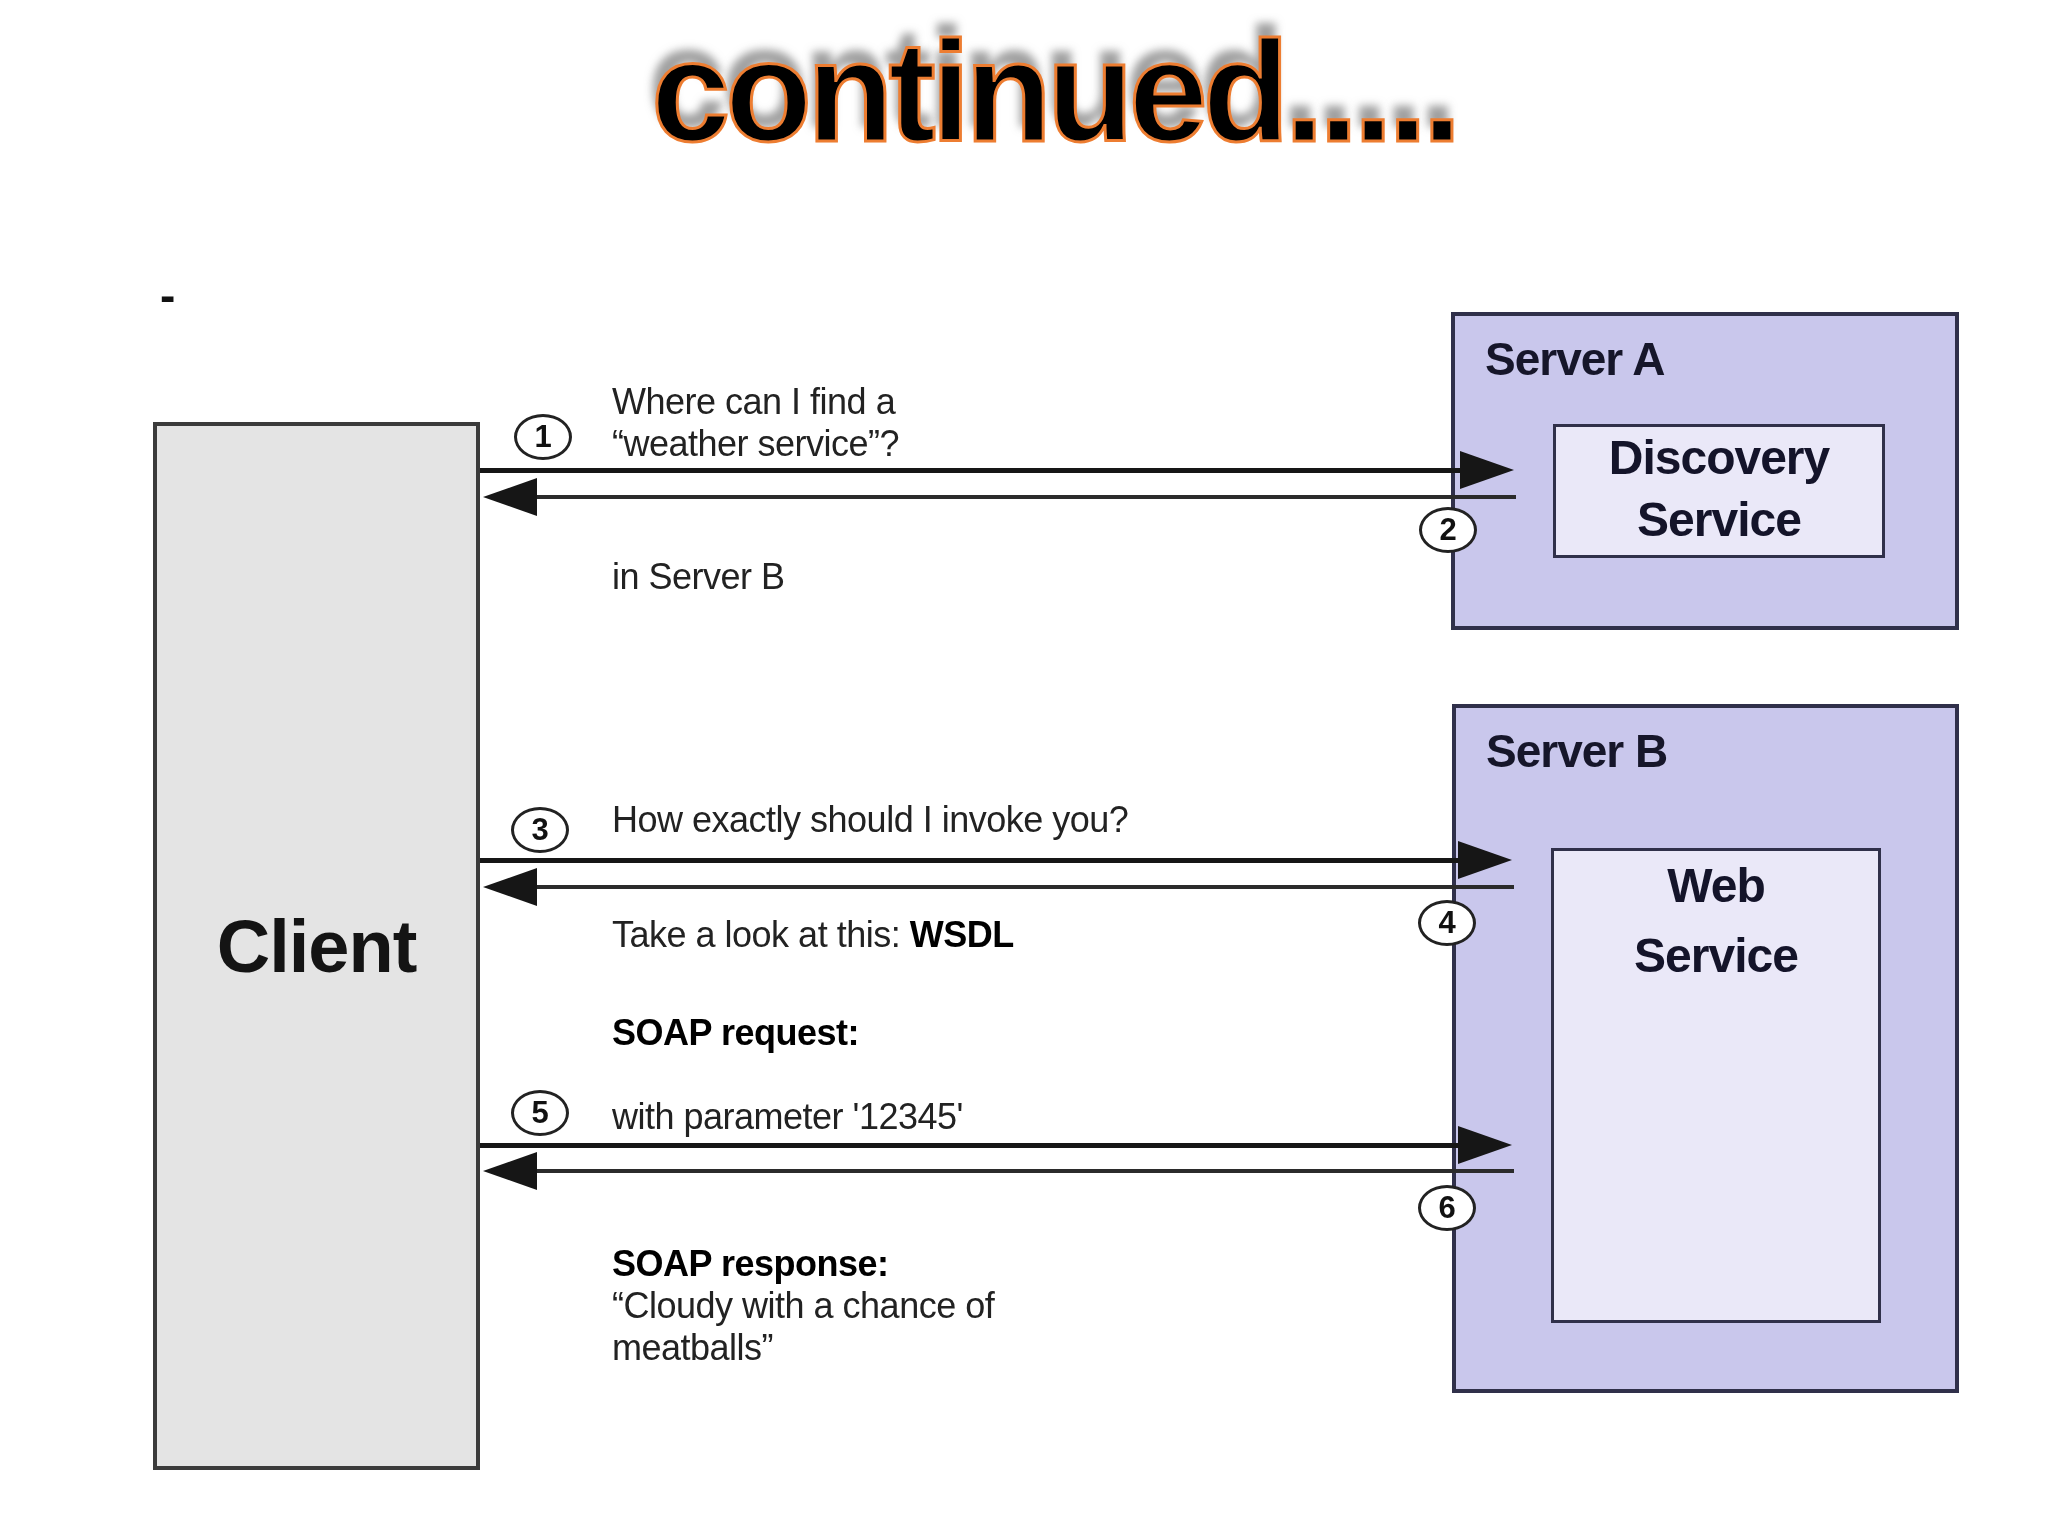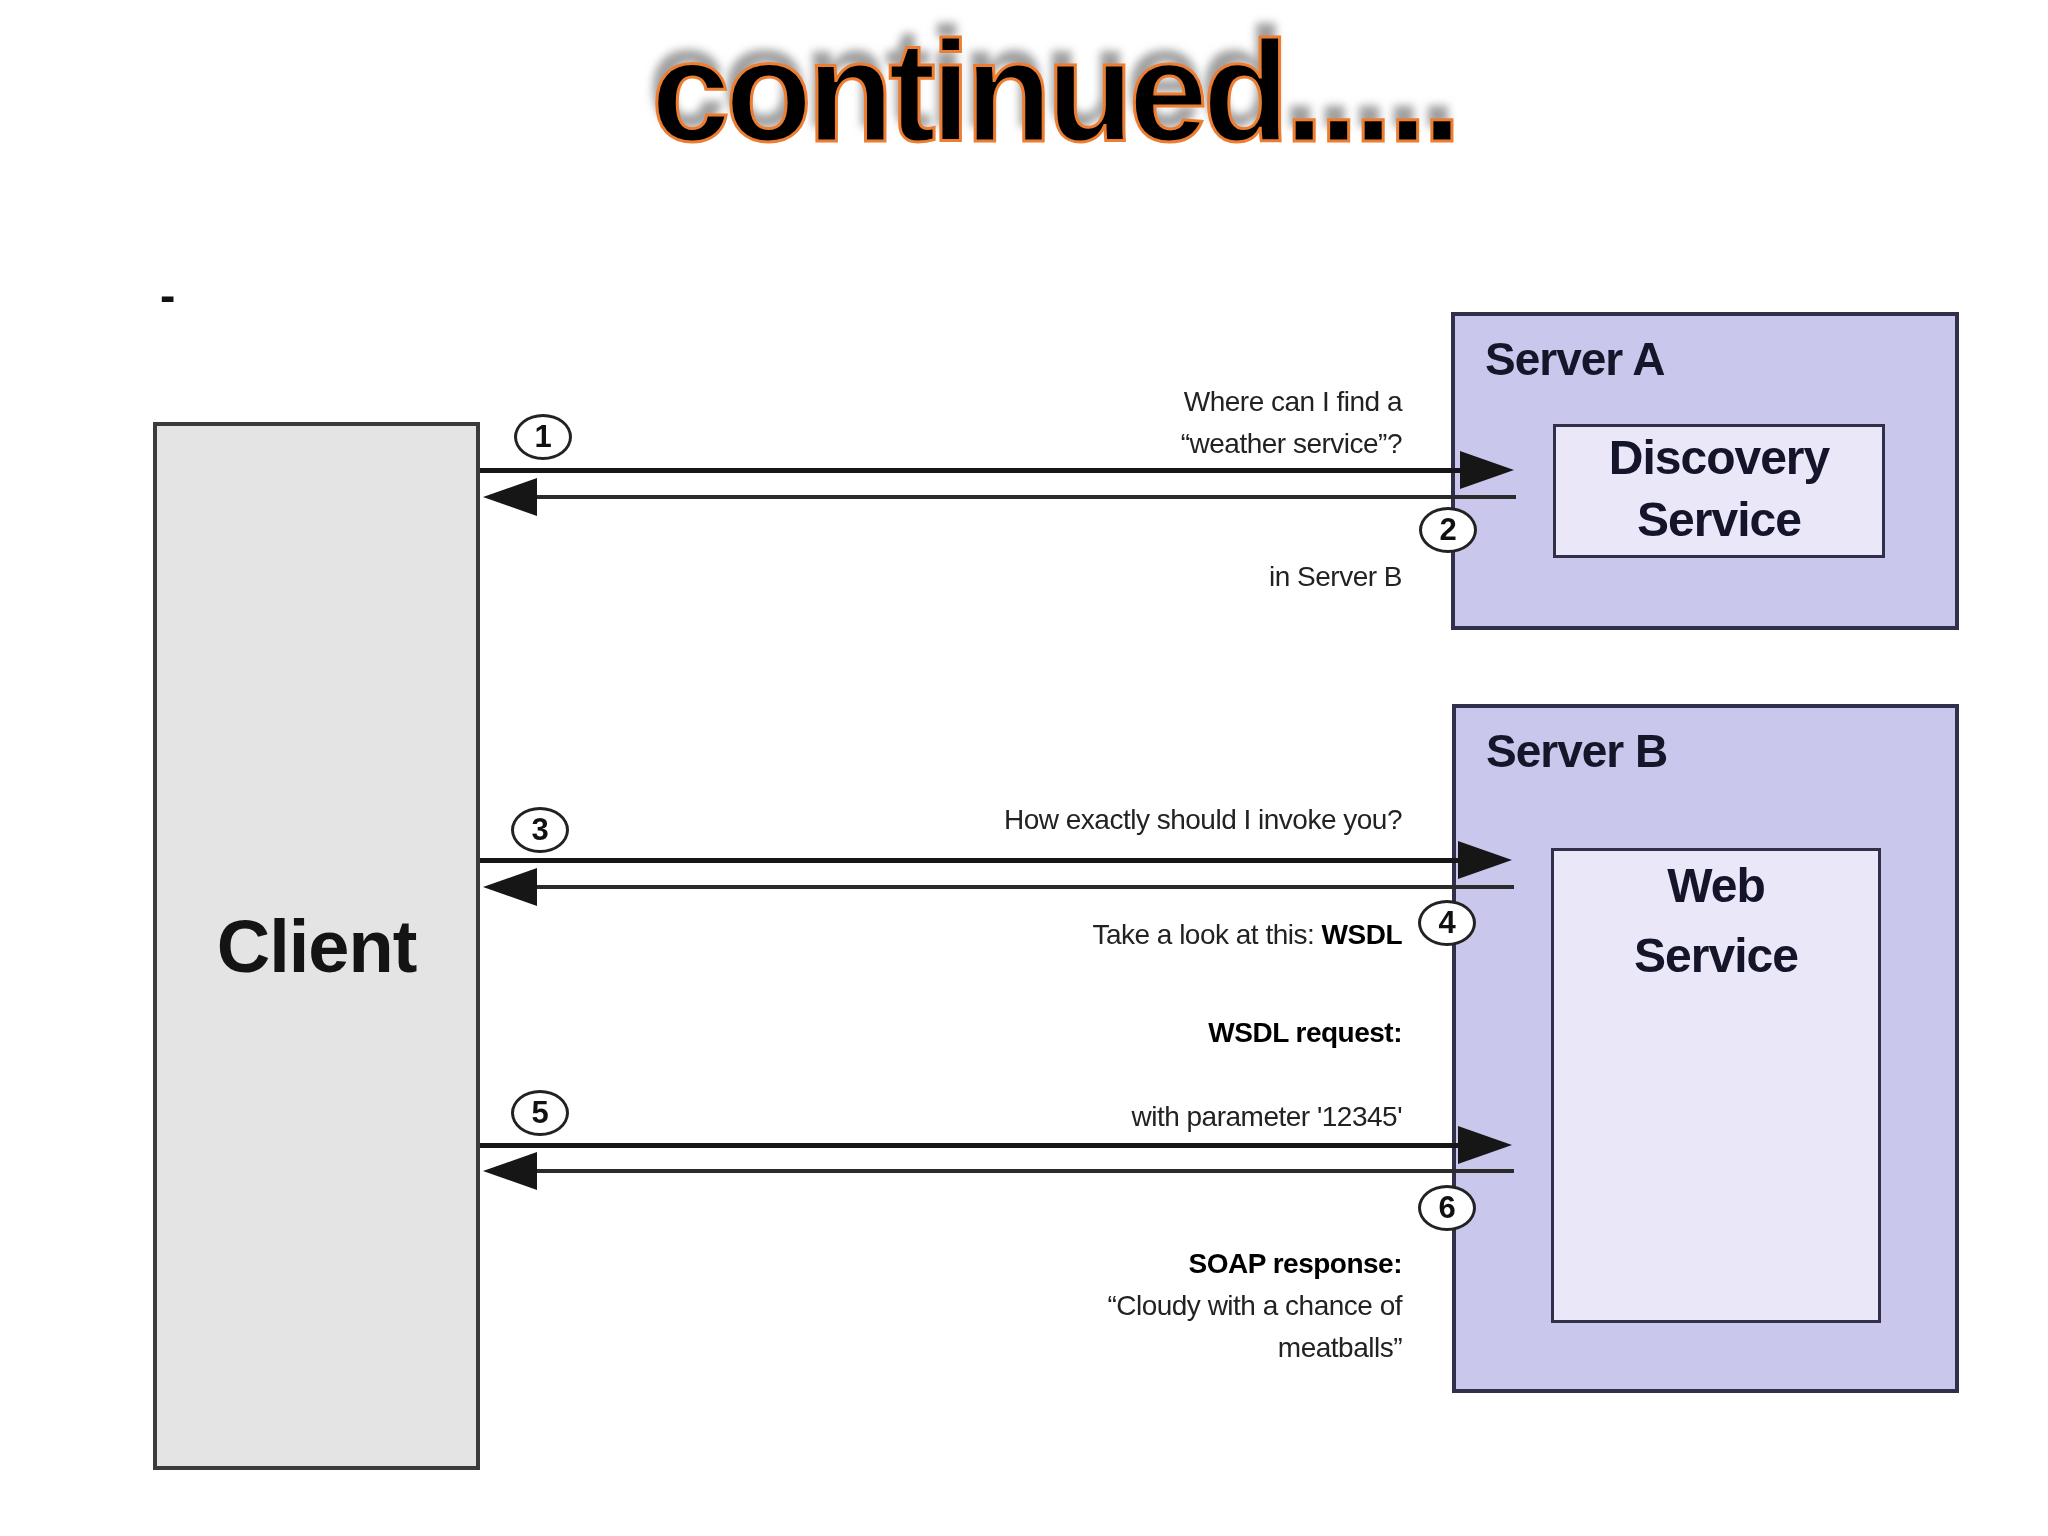--- a/index.html
+++ b/index.html
@@ -97,21 +97,21 @@
   .b1{left:514px;top:414px;}
   .b2{left:1419px;top:507px;}
   .b3{left:511px;top:807px;}
   .b4{left:1418px;top:900px;}
   .b5{left:511px;top:1090px;}
   .b6{left:1418px;top:1185px;}
 
   
   .msg{
     position:absolute;left:612px;width:790px;
-    text-align:right;font-size:28px;color:#222;line-height:42px;
+    text-align:left;font-size:36px;color:#222;line-height:42px;
     letter-spacing:-0.5px;
   }
   .m1{top:381px;}
   .m2{top:514px;}
   .m3{top:799px;}
   .m4{top:914px;}
   .m5{top:1012px;}
   .m6{top:1243px;}
   .b{font-weight:700;color:#000000;}
 </style>
@@ -176,21 +176,21 @@
 
   <div class="msg m3">
     <span>How exactly should I invoke you?</span>
   </div>
 
   <div class="msg m4">
     <span>Take a look at this: </span><span class="b">WSDL</span>
   </div>
 
   <div class="msg m5">
-    <span class="b">WSDL request:</span><br>
+    <span class="b">SOAP request:</span><br>
     <br>
     <span>with parameter '12345'</span>
   </div>
 
   <div class="msg m6">
     <span class="b">SOAP response:</span><br>
     <span>“Cloudy with a chance of</span><br>
     <span>meatballs”</span>
   </div>
 

